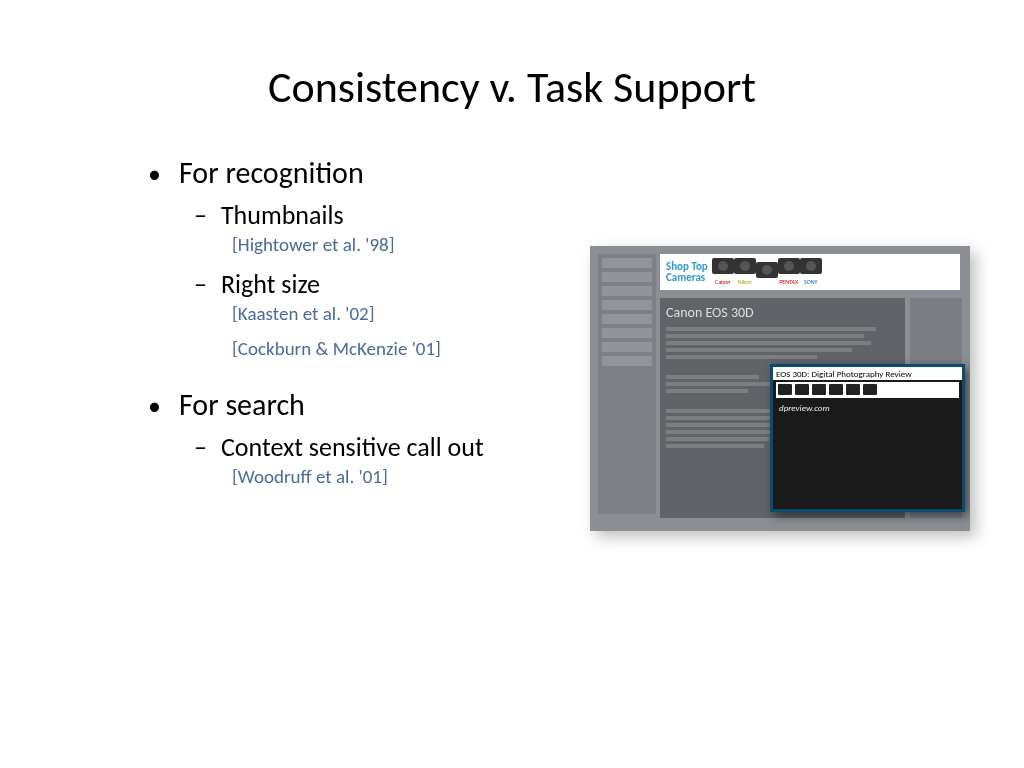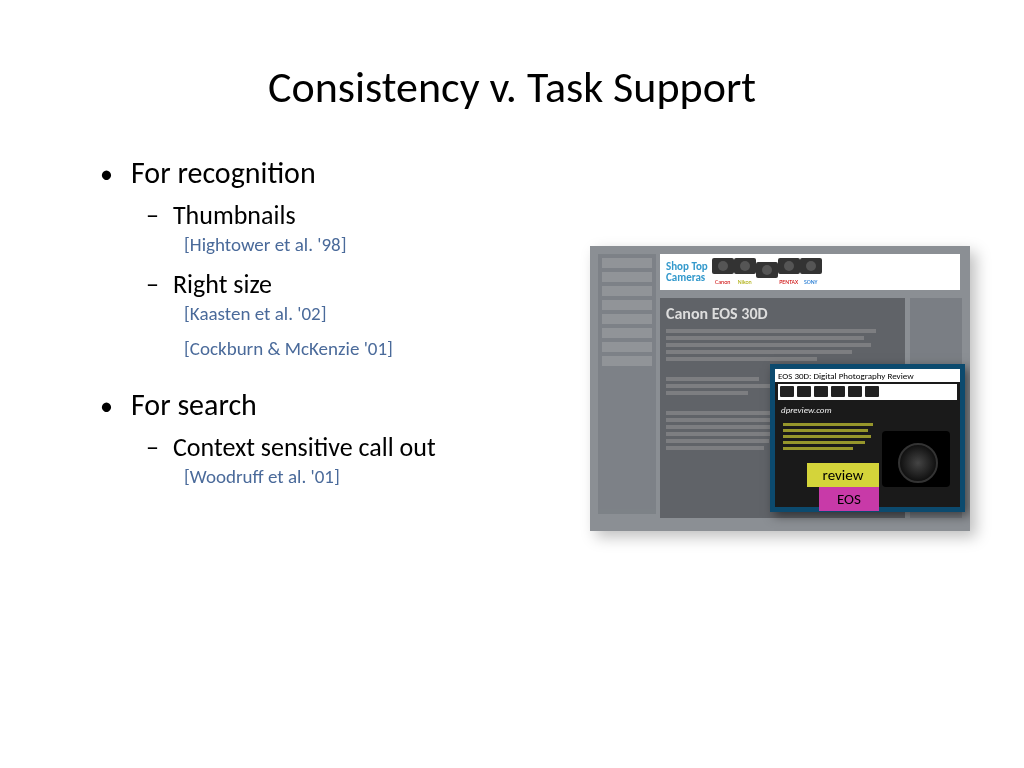--- a/index.html
+++ b/index.html
@@ -15,20 +15,21 @@
       text-align: center;
       font-size: 44px;
       font-weight: 400;
       color: #000;
       padding-top: 60px;
       padding-bottom: 40px;
     }
     .content {
       padding-left: 100px;
       padding-right: 20px;
+      margin-left: 48px;
     }
     .bullet-l1 {
       font-size: 30px;
       color: #000;
       margin-bottom: 8px;
       display: flex;
       align-items: baseline;
     }
     .bullet-l1::before {
       content: "•";
@@ -121,22 +122,22 @@
       position: absolute;
       top: 52px;
       left: 70px;
       right: 65px;
       height: 220px;
       background: #606368;
       padding: 6px;
     }
     .fig-main-title {
       color: #ddd;
-      font-size: 16px;
-      font-weight: bold;
+      font-size: 14px;
+      font-weight: normal;
       margin-bottom: 6px;
     }
     .fig-text-line {
       height: 4px;
       background: #999;
       margin: 3px 0;
       opacity: 0.5;
     }
     .fig-right {
       position: absolute;
@@ -147,21 +148,21 @@
       background: #6a6e74;
       opacity: 0.5;
     }
     .callout {
       position: absolute;
       top: 118px;
       left: 180px;
       width: 195px;
       height: 148px;
       background: #1a1a1a;
-      border: 5px solid #0c4a6e;
+      border: 3px solid #0c4a6e;
       box-shadow: 4px 4px 10px rgba(0,0,0,0.5);
     }
     .callout-title {
       background: #fff;
       font-size: 9px;
       padding: 1px 3px;
       color: #000;
       white-space: nowrap;
       overflow: hidden;
     }
@@ -334,24 +335,14 @@
     <div class="callout-title">EOS 30D: Digital Photography Review</div>
     <div class="callout-thumbs">
       <div class="mini-cam"></div>
       <div class="mini-cam"></div>
       <div class="mini-cam"></div>
       <div class="mini-cam"></div>
       <div class="mini-cam"></div>
       <div class="mini-cam"></div>
     </div>
     <div class="callout-site">dpreview.com</div>
-    <div class="callout-body">
-      <div class="callout-cam"></div>
-      <div class="callout-text-line" style="top:6px;left:8px;width:90px"></div>
-      <div class="callout-text-line" style="top:12px;left:8px;width:85px"></div>
-      <div class="callout-text-line" style="top:18px;left:8px;width:88px"></div>
-      <div class="callout-text-line" style="top:24px;left:8px;width:82px"></div>
-      <div class="callout-text-line" style="top:30px;left:8px;width:70px"></div>
-      <div class="highlight-yellow">review</div>
-      <div class="highlight-magenta">EOS</div>
-    </div>
   </div>
 </div>
 
 </body></html>

